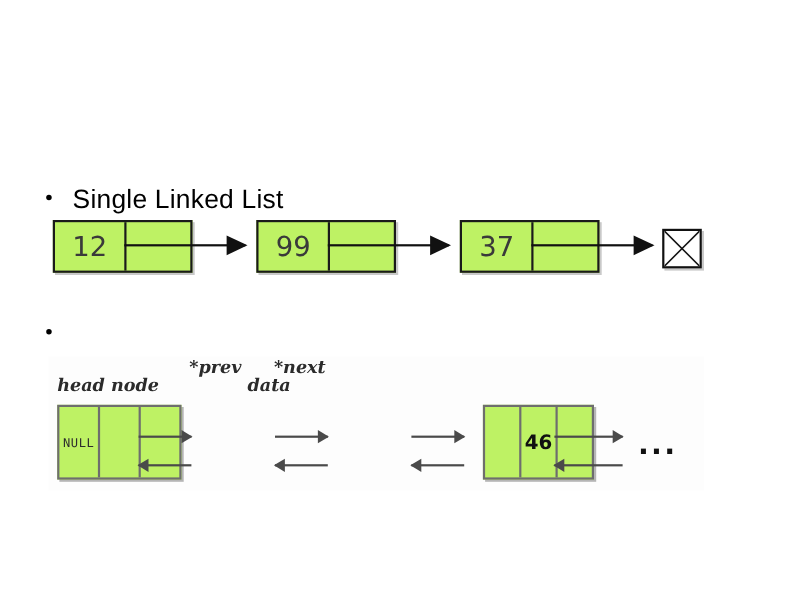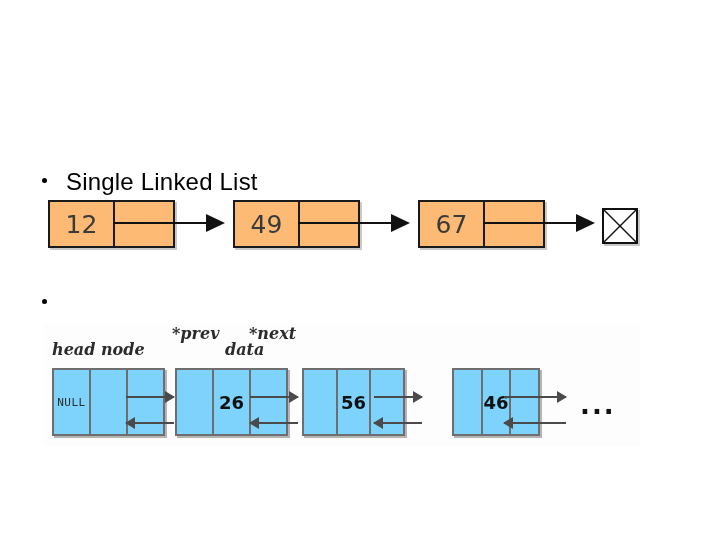--- a/index.html
+++ b/index.html
@@ -52,21 +52,21 @@
     width: 720px;
     height: 70px;
   }
   .sll-node {
     position: absolute;
     top: 10px;
     width: 127px;
     height: 48px;
     border: 2px solid #1a1a1a;
     box-sizing: border-box;
-    background: #fdba74;
+    background: #bef264;
     box-shadow: 2px 2px 0 0 #c9c9c9;
   }
   .sll-node .divider {
     position: absolute;
     left: 63px;
     top: 0;
     bottom: 0;
     width: 2px;
     background: #1a1a1a;
   }
@@ -130,21 +130,21 @@
     font-size: 16px;
     color: #2b2b2b;
     white-space: nowrap;
   }
   .dll-node {
     position: absolute;
     top: 44px;
     height: 68px;
     border: 2px solid #6e6e6e;
     box-sizing: border-box;
-    background: #7dd3fc;
+    background: #bef264;
     box-shadow: 2px 2px 0 0 #b5b5b5;
     display: flex;
   }
   .dll-cell {
     flex: 1 1 0;
     position: relative;
     display: flex;
     align-items: center;
     justify-content: center;
     border-right: 2px solid #6e6e6e;
@@ -212,28 +212,28 @@
 <div id="sll">
 
   <div class="sll-node" style="left:48px;">
     <div class="val">12</div>
     <div class="divider"></div>
   </div>
 
   <div class="sll-arrow" style="left:113px; width:110px;"></div>
 
   <div class="sll-node" style="left:233px;">
-    <div class="val">49</div>
+    <div class="val">99</div>
     <div class="divider"></div>
   </div>
 
   <div class="sll-arrow" style="left:298px; width:110px;"></div>
 
   <div class="sll-node" style="left:418px;">
-    <div class="val">67</div>
+    <div class="val">37</div>
     <div class="divider"></div>
   </div>
 
   <div class="sll-arrow" style="left:483px; width:110px;"></div>
 </div>
 
 <div id="sll-null-box">
   <svg width="32" height="32" viewBox="0 0 32 32" aria-hidden="true">
     <line x1="0" y1="0" x2="32" y2="32" stroke="#111" stroke-width="1.4"></line>
     <line x1="32" y1="0" x2="0" y2="32" stroke="#111" stroke-width="1.4"></line>
@@ -255,43 +255,29 @@
     <div class="dll-cell">
       <span class="nulltxt">NULL</span>
     </div>
     <div class="dll-cell"></div>
     <div class="dll-cell"></div>
   </div>
 
   <div class="dll-arrow-r" style="left:82px; top:72px; width:48px;"></div>
   <div class="dll-arrow-l" style="left:82px; top:98px; width:48px;"></div>
 
-  <div class="dll-node" style="left:131px; width:113px;">
-    <div class="dll-cell"></div>
-    <div class="dll-cell">
-      <span class="num">26</span>
-    </div>
-    <div class="dll-cell"></div>
-  </div>
 
   <div class="dll-arrow-r" style="left:206px; top:72px; width:48px;"></div>
   <div class="dll-arrow-l" style="left:206px; top:98px; width:48px;"></div>
 
-  <div class="dll-node" style="left:258px; width:103px;">
-    <div class="dll-cell"></div>
-    <div class="dll-cell">
-      <span class="num">56</span>
-    </div>
-    <div class="dll-cell"></div>
-  </div>
 
   <div class="dll-arrow-r" style="left:330px; top:72px; width:48px;"></div>
   <div class="dll-arrow-l" style="left:330px; top:98px; width:48px;"></div>
 
-  <div class="dll-node" style="left:408px; width:88px;">
+  <div class="dll-node" style="left:395px; width:101px;">
     <div class="dll-cell"></div>
     <div class="dll-cell">
       <span class="num">46</span>
     </div>
     <div class="dll-cell"></div>
   </div>
 
   <div class="dll-arrow-r" style="left:460px; top:72px; width:62px;"></div>
   <div class="dll-arrow-l" style="left:460px; top:98px; width:62px;"></div>
 

